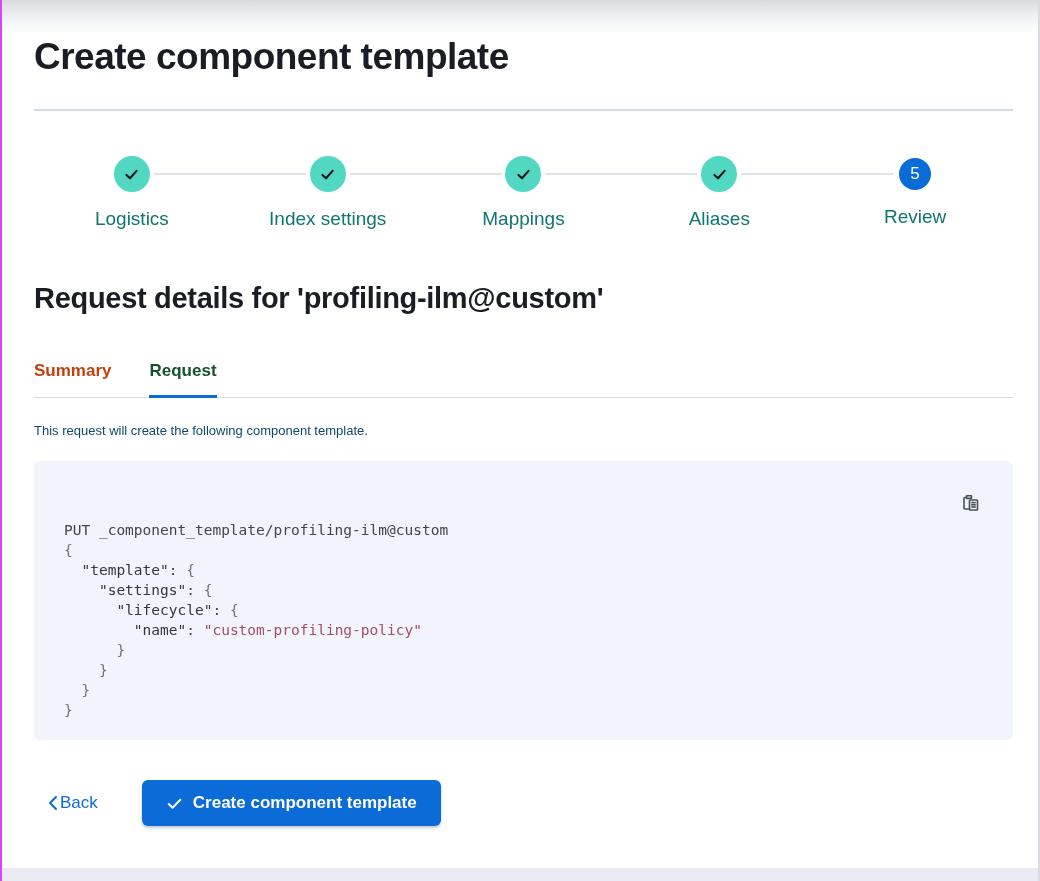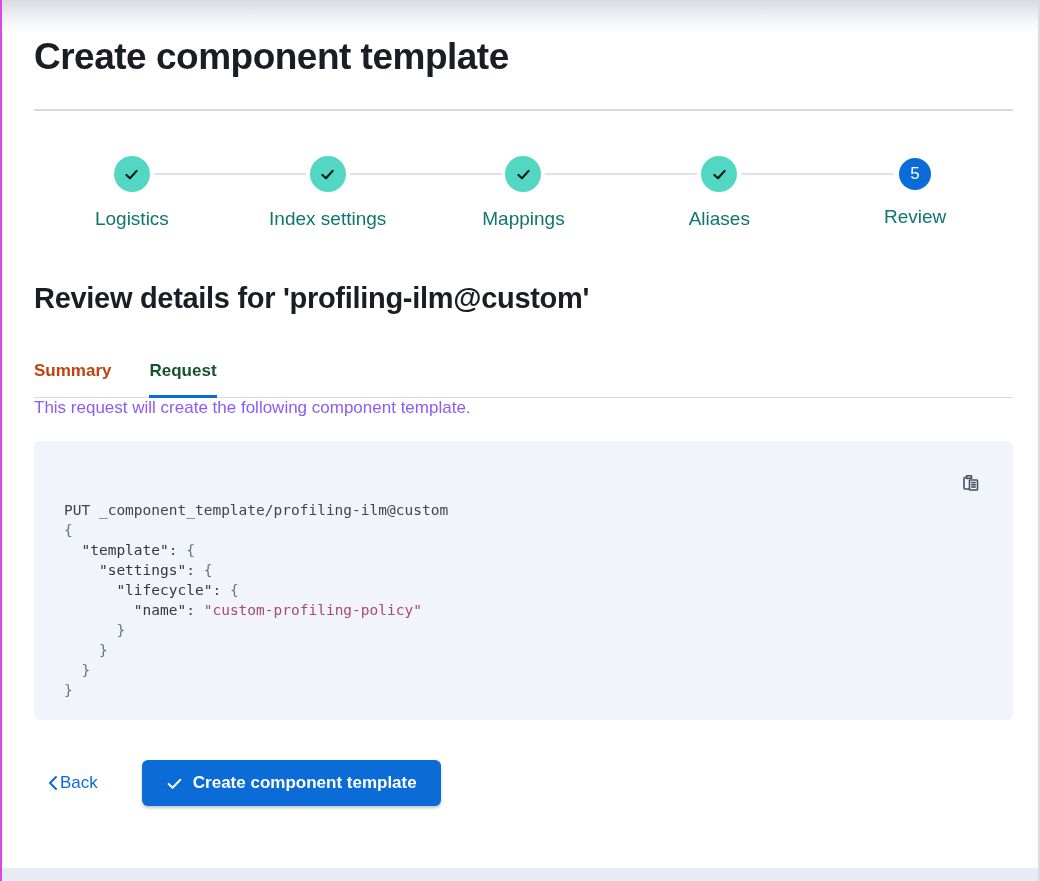--- a/index.html
+++ b/index.html
@@ -121,22 +121,23 @@
   .tab.active { color: #14532d; }
   .tab.active::after {
     content: '';
     position: absolute;
     left: 0; right: 0; bottom: -1px;
     height: 3px;
     background: #0b6cd8;
   }
 
   .request-description {
-    font-size: 17px;
-    color: #8b5cf6;
+    margin-top: 25px;
+    font-size: 13px;
+    color: #0c4a6e;
   }
 
   
   .code-block {
     position: relative;
     margin-top: 23px;
     background: #f1f4fa;
     border-radius: 6px;
     padding: 59px 70px 20px 30px;
     min-height: 256px;
@@ -252,21 +253,21 @@
             </span>
           </button>
           <div class="step-label">Aliases</div>
         </div>
         <div class="step">
           <button class="step-circle current">5</button>
           <div class="step-label">Review</div>
         </div>
       </div>
 
-    <h2 class="review-heading">Review details for 'profiling-ilm@custom'</h2>
+    <h2 class="review-heading">Request details for 'profiling-ilm@custom'</h2>
 
     <div class="tabs">
       <div class="tab">Summary</div>
       <div class="tab active">Request</div>
     </div>
 
     <p class="request-description">This request will create the following component template.</p>
 
     <div class="code-block">
       <div class="code-lines"><div class="code-line"><span class="tok-plain">PUT _component_template/profiling-ilm@custom</span></div><div class="code-line"><span class="tok-punct">{</span></div><div class="code-line"><span class="tok-key">  "template"</span><span class="tok-plain">: </span><span class="tok-punct">{</span></div><div class="code-line"><span class="tok-key">    "settings"</span><span class="tok-plain">: </span><span class="tok-punct">{</span></div><div class="code-line"><span class="tok-key">      "lifecycle"</span><span class="tok-plain">: </span><span class="tok-punct">{</span></div><div class="code-line"><span class="tok-key">        "name"</span><span class="tok-plain">: </span><span class="tok-string">"custom-profiling-policy"</span></div><div class="code-line"><span class="tok-punct">      }</span></div><div class="code-line"><span class="tok-punct">    }</span></div><div class="code-line"><span class="tok-punct">  }</span></div><div class="code-line"><span class="tok-punct">}</span></div></div>

